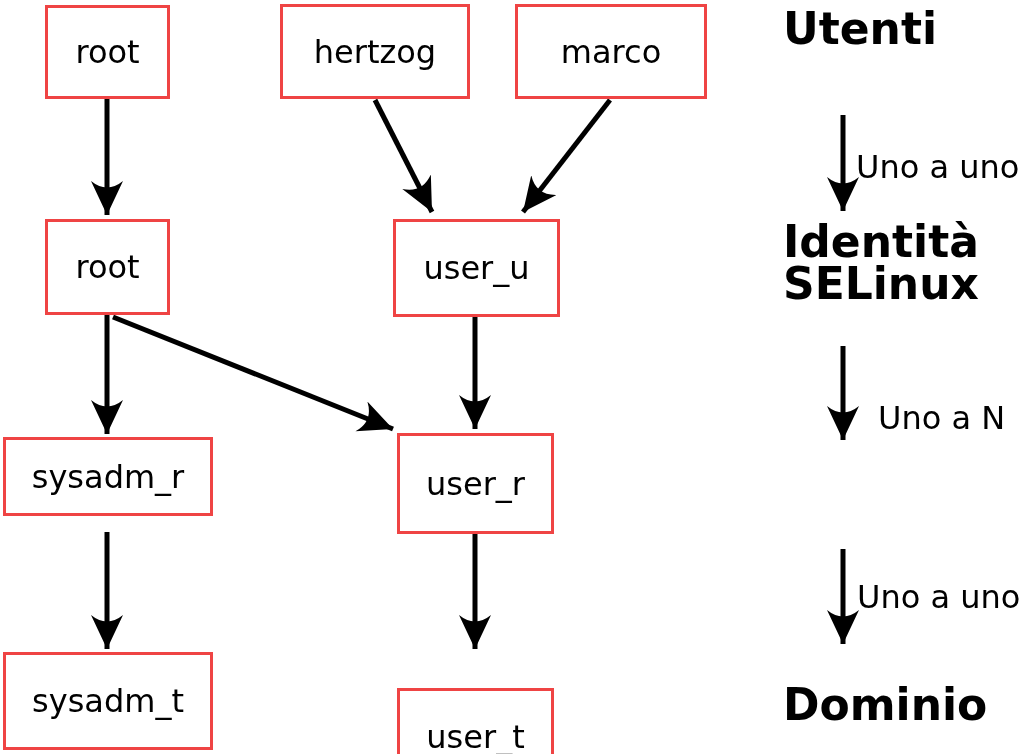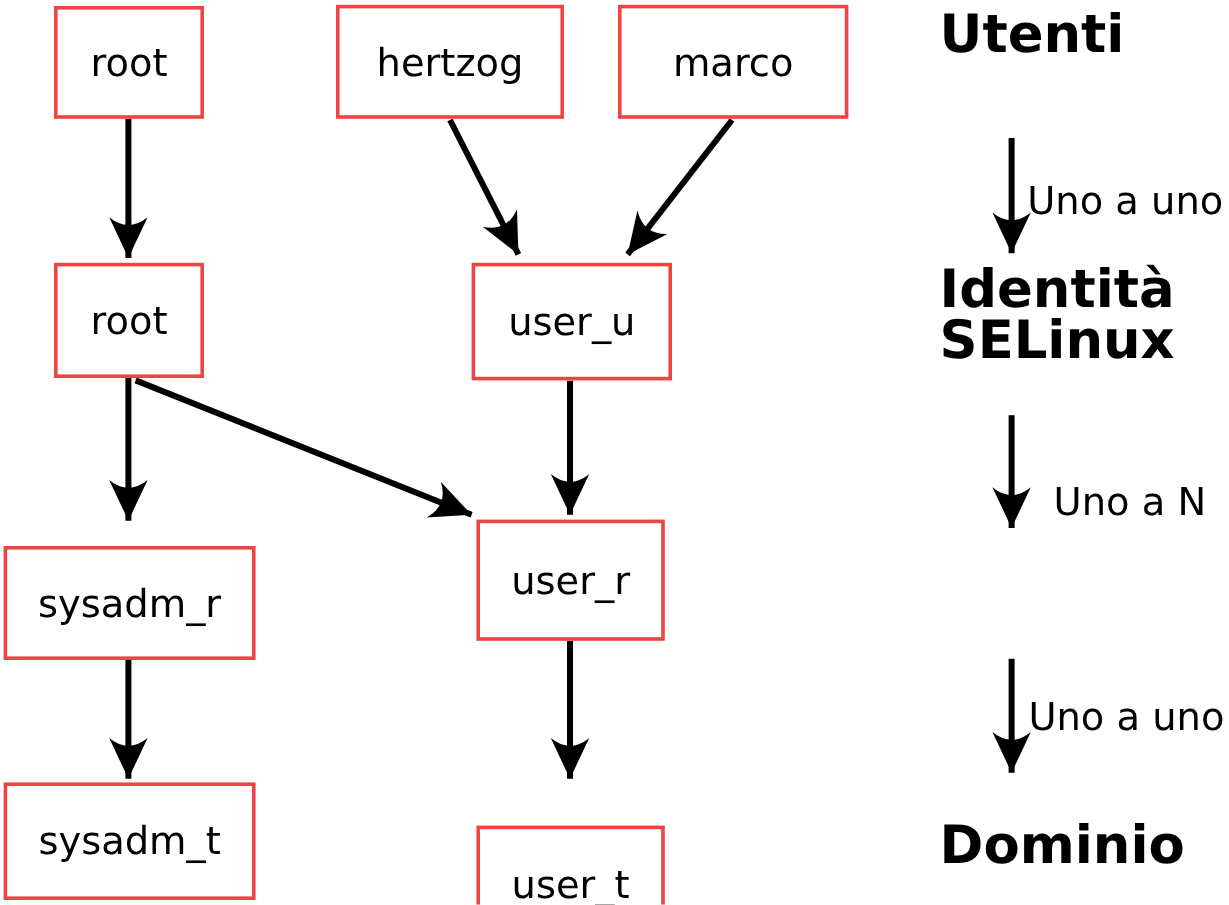--- a/index.html
+++ b/index.html
@@ -90,21 +90,21 @@
     <span>marco</span>
   </div>
 
   <div class="node" style="left:45px; top:219px; width:125px; height:96px;">
     <span>root</span>
   </div>
   <div class="node" style="left:393px; top:219px; width:167px; height:98px;text-align:right;">
     <span>user_u</span>
   </div>
 
-  <div class="node" style="left:3px; top:455px; width:210px; height:95px;">
+  <div class="node" style="left:3px; top:437px; width:210px; height:79px;">
     <span>sysadm_r</span>
   </div>
   <div class="node" style="left:3px; top:652px; width:210px; height:98px;">
     <span>sysadm_t</span>
   </div>
 
   <div class="node" style="left:397px; top:433px; width:157px; height:101px;">
     <span>user_r</span>
   </div>
   <div class="node" style="left:397px; top:688px; width:157px; height:98px;">

